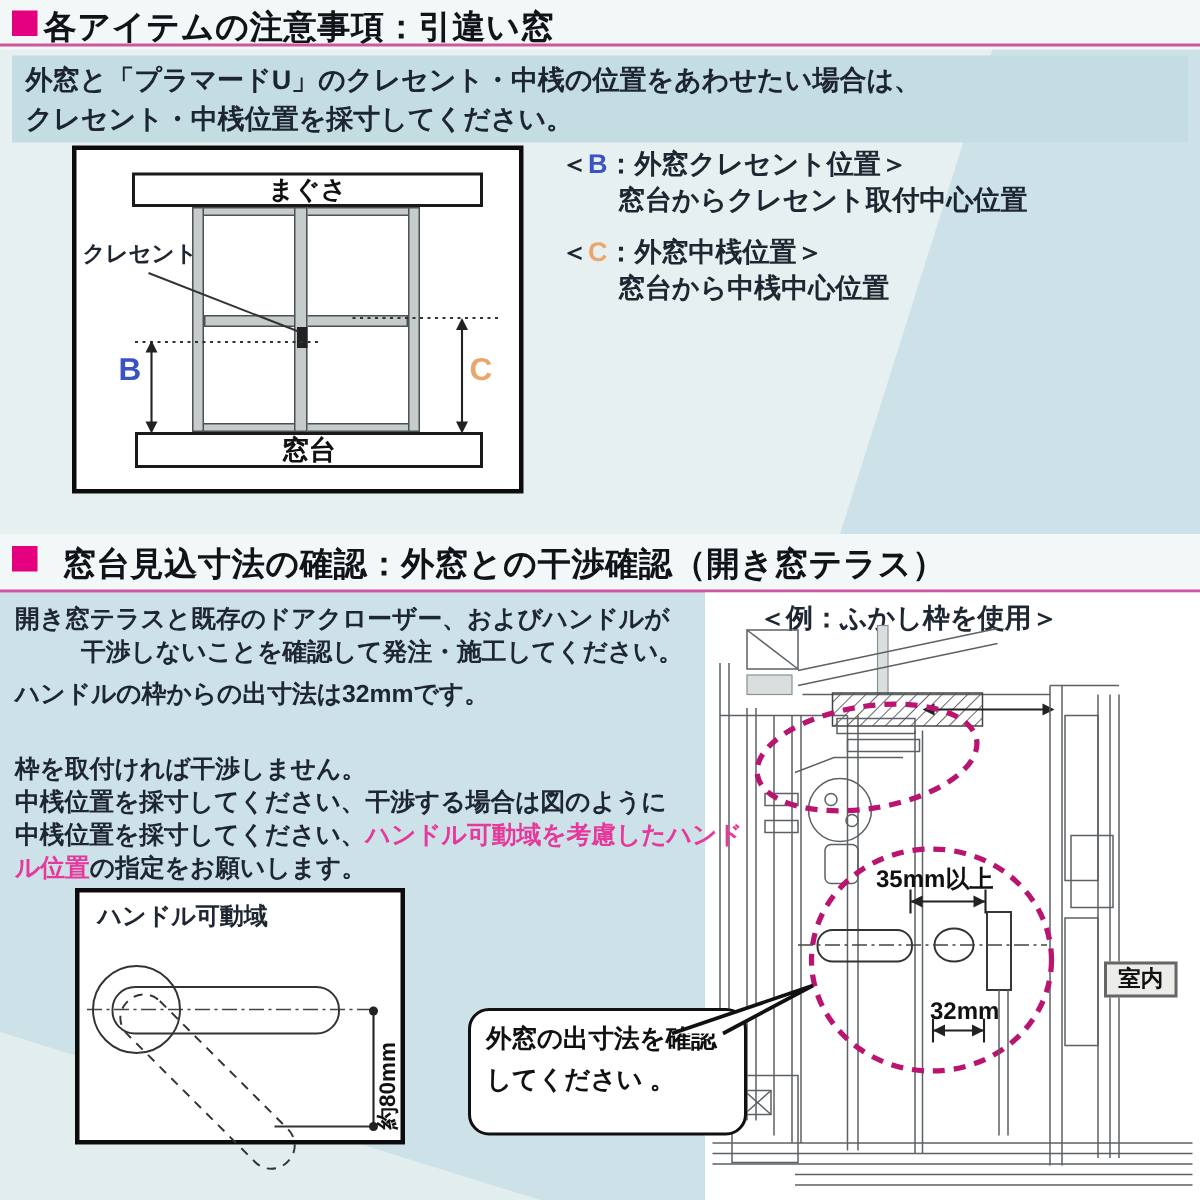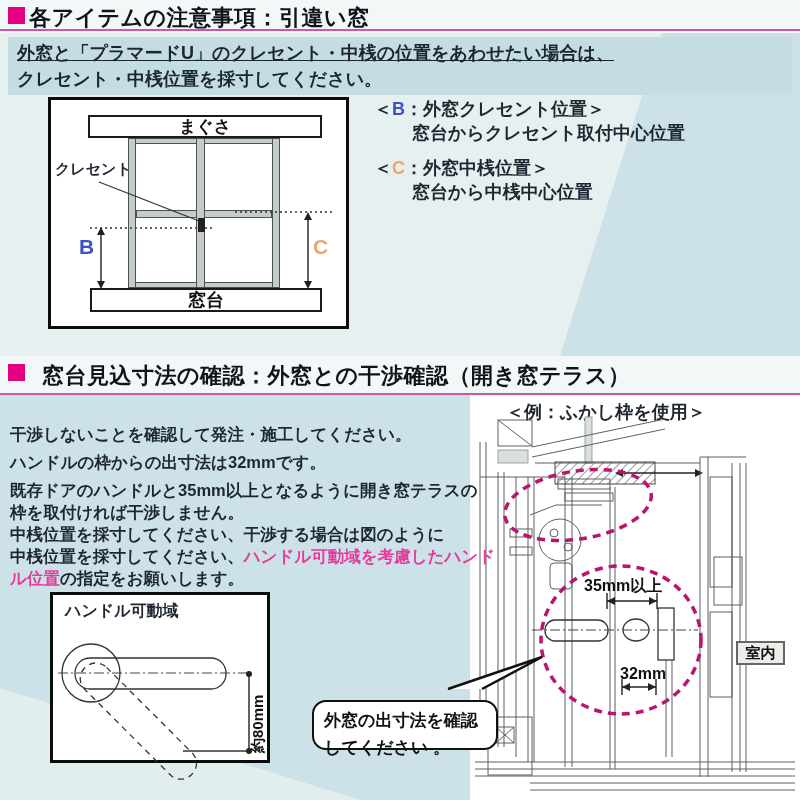--- a/index.html
+++ b/index.html
@@ -47,21 +47,21 @@
 
   <div class="bg-poly1"></div>
   <div class="bg-poly2"></div>
 
   <div class="band" style="top:0;height:33px;"></div>
   <div class="sq" style="left:8px;top:7px;background:#e5007f;"></div>
   <div class="h1" style="left:29px;top:3px;">各アイテムの注意事項：引違い窓</div>
   <div class="hline" style="left:0;top:29px;width:800px;"></div>
 
   <div class="introbox">
-    <div class="intro-line" style="top:4px;text-decoration:underline;">外窓と「プラマードU」のクレセント・中桟の位置をあわせたい場合は、</div>
+    <div class="intro-line" style="top:4px;">外窓と「プラマードU」のクレセント・中桟の位置をあわせたい場合は、</div>
     <div class="intro-line" style="top:30px;">クレセント・中桟位置を採寸してください。</div>
   </div>
 
   <div class="diagbox" style="left:48px;top:97px;width:301px;height:232px;">
     <div class="bar" style="left:37px;top:15px;width:234px;height:23px;font-size:17px;line-height:20px;">まぐさ</div>
     <div class="bar" style="left:39px;top:188px;width:232px;height:24px;font-size:18px;line-height:21px;">窓台</div>
 
     <div class="fr" style="left:77px;top:38px;width:152px;height:6px;"></div>
     <div class="fr" style="left:77px;top:182px;width:152px;height:6px;"></div>
     <div class="fr" style="left:85px;top:110px;width:136px;height:8px;"></div>
@@ -189,23 +189,23 @@
       <line class="ln" x1="60" y1="373" x2="325" y2="373"></line>
       <rect class="ln" x="18" y="300" width="44" height="58"></rect>
       <rect class="ln" x="26" y="310" width="18" height="16"></rect>
       <line class="ln" x1="26" y1="310" x2="44" y2="326"></line>
       <line class="ln" x1="44" y1="310" x2="26" y2="326"></line>
     </svg>
   </div>
 
   <div class="room" style="left:736px;top:641px;width:49px;height:24px;">室内</div>
 
-  <div class="para" style="top:424px;">干渉しないことを確認して発注・施工してください。</div>
+  <div class="para" style="top:402px;">開き窓テラスと既存のドアクローザー、およびハンドルが</div>
+  <div class="para" style="top:424px;margin-left:44px;">干渉しないことを確認して発注・施工してください。</div>
   <div class="para" style="top:452px;">ハンドルの枠からの出寸法は32mmです。</div>
-  <div class="para" style="top:480px;">既存ドアのハンドルと35mm以上となるように開き窓テラスの</div>
   <div class="para" style="top:502px;">枠を取付ければ干渉しません。</div>
   <div class="para" style="top:524px;">中桟位置を採寸してください、干渉する場合は図のように</div>
   <div class="para" style="top:546px;">
     <span>中桟位置を採寸してください、</span><span class="pink-inline">ハンドル可動域を考慮したハンド</span>
   </div>
   <div class="para" style="top:568px;">
     <span class="pink-inline">ル位置</span><span>の指定をお願いします。</span>
   </div>
 
   <div class="diagbox" style="left:50px;top:592px;width:220px;height:171px;">
@@ -216,21 +216,21 @@
       <circle class="lnd" cx="38" cy="50" r="29"></circle>
       <rect class="lnd" x="30" y="35" width="151" height="31" rx="15" stroke-dasharray="6 5" transform="rotate(45 38 50)"></rect>
       <line class="lnd" x1="130" y1="128" x2="196" y2="128"></line>
       <line class="dim" x1="196" y1="52" x2="196" y2="128"></line>
       <circle class="dimf" cx="196" cy="51" r="3"></circle>
       <circle class="dimf" cx="196" cy="128" r="3"></circle>
       <text class="svgtxt" font-size="15" transform="translate(210 130) rotate(-90)">約80mm</text>
     </svg>
   </div>
 
-  <div class="bubble" style="left:312px;top:700px;width:186px;height:50px;">
+  <div class="bubble" style="left:312px;top:672px;width:186px;height:85px;">
     <div>外窓の出寸法を確認</div>
     <div>してください 。</div>
   </div>
   <svg style="left:430px;top:645px;" width="130" height="50">
     <path d="M18 44 L112 12 L52 44" fill="#ffffff" stroke="#111" stroke-width="2.5"></path>
   </svg>
 
 </div>
 
 </body></html>

